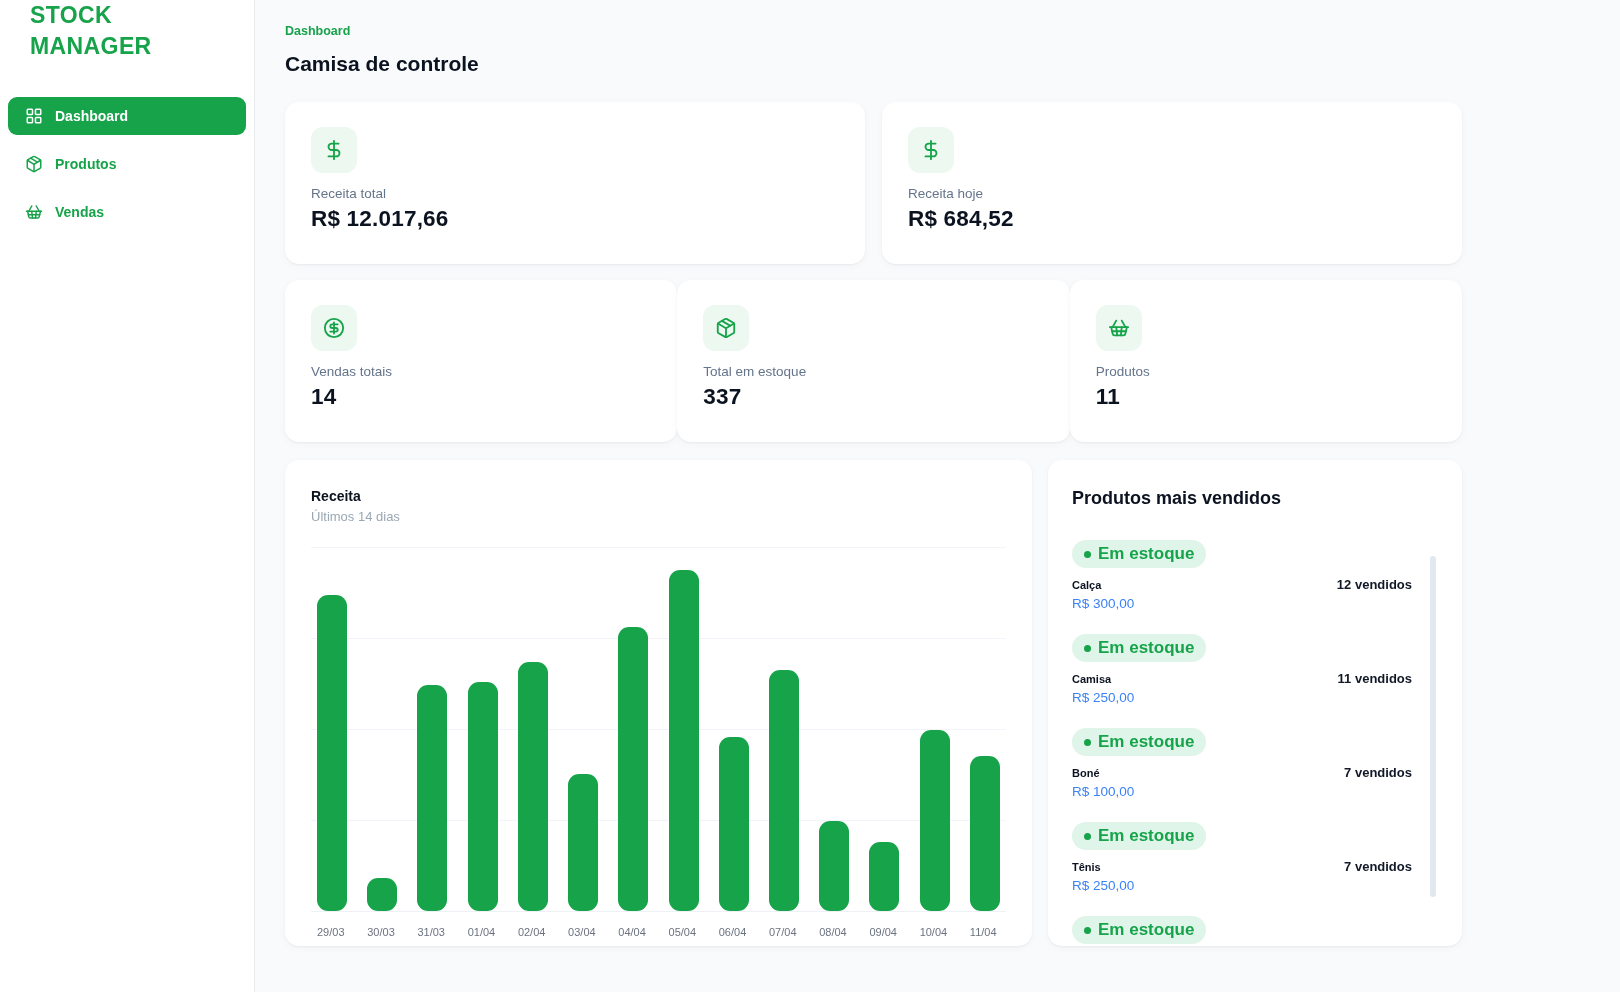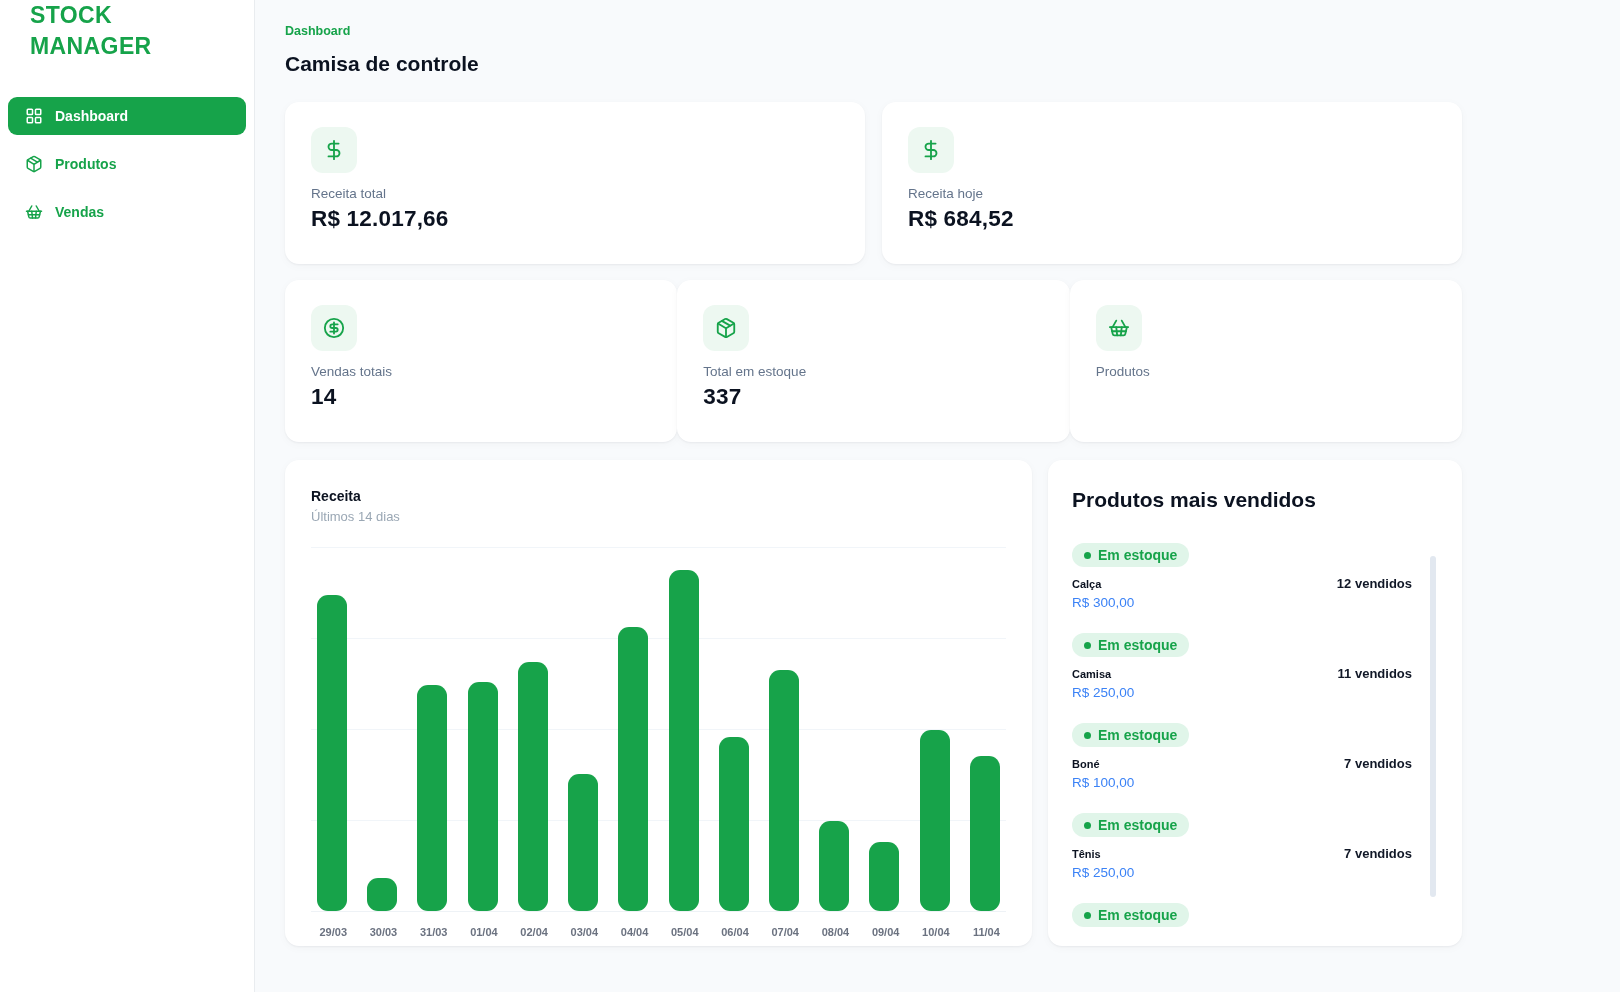--- a/index.html
+++ b/index.html
@@ -47,29 +47,29 @@
   .chart-sub { margin-top:5px; font-size:13px; color:#9aa7b4; }
   .plot { position:relative; height:364px; margin-top:23px; }
   .gridline { position:absolute; left:0; right:0; height:1px; background:#f1f5f9; }
   .gridline.g0 { top:0; } .gridline.g1 { top:25%; } .gridline.g2 { top:50%; }
   .gridline.g3 { top:75%; } .gridline.g4 { top:100%; background:#eef2f6; }
   .bars { position:absolute; left:6px; right:6px; top:0; bottom:0;
     display:flex; justify-content:space-between; align-items:flex-end; }
   .bar { width:30px; border-radius:11px; background:#17a34a; }
   .x-labels { display:flex; justify-content:space-between; margin-top:15px; padding:0 6px;
     font-size:11px; color:#6b7280; }
-  .x-labels span { width:30px; text-align:right; white-space:nowrap;font-weight:bold; }
+  .x-labels span { width:30px; text-align:left; white-space:nowrap; }
 
   
   .products-card { height:486px; padding:28px 24px; position:relative; overflow:hidden; }
-  .products-title { font-size:21px; font-weight:700; }
+  .products-title { font-size:18px; font-weight:700; }
   .plist { margin-top:31px; padding-right:26px; }
   .pitem { margin-bottom:23px; }
   .badge { display:inline-flex; align-items:center; gap:7px; background:#e0f5e9; color:#16a34a;
-    font-size:14px; font-weight:700; padding:4px 12px; border-radius:999px; }
+    font-size:17px; font-weight:700; padding:4px 12px; border-radius:999px; }
   .badge .dot { width:7px; height:7px; border-radius:50%; background:#16a34a; }
   .prow { display:flex; justify-content:space-between; align-items:baseline; margin-top:9px; }
   .pname { font-size:11px; font-weight:700; color:#0b1220; }
   .psold { font-size:13px; font-weight:700; color:#111827; }
   .pprice { margin-top:4px; font-size:13.5px; color:#3b82f6; }
   .scroll-thumb { position:absolute; right:26px; top:96px; width:6px; height:341px;
     background:#e2e8f0; border-radius:3px; cursor:pointer; }
 </style>
 </head>
 <body>
@@ -173,20 +173,21 @@
               <path d="m15 11-1 9"></path>
                 <path d="m19 11-4-7"></path>
                 <path d="M2 11h20"></path>
               <path d="m3.5 11 1.6 7.4a2 2 0 0 0 2 1.6h9.8a2 2 0 0 0 2-1.6l1.7-7.4"></path>
               <path d="M4.5 15.5h15"></path>
                 <path d="m5 11 4-7"></path>
                 <path d="m9 11 1 9"></path>
             </svg>
           </div>
           <div class="stat-label">Produtos</div>
+          <div class="stat-value">11</div>
         </div>
       </section>
 
       <section class="row3">
 
         <div class="card chart-card">
           <div class="chart-title">Receita</div>
           <div class="chart-sub">Últimos 14 dias</div>
           <div class="plot">
             <div class="gridline g0"></div>

